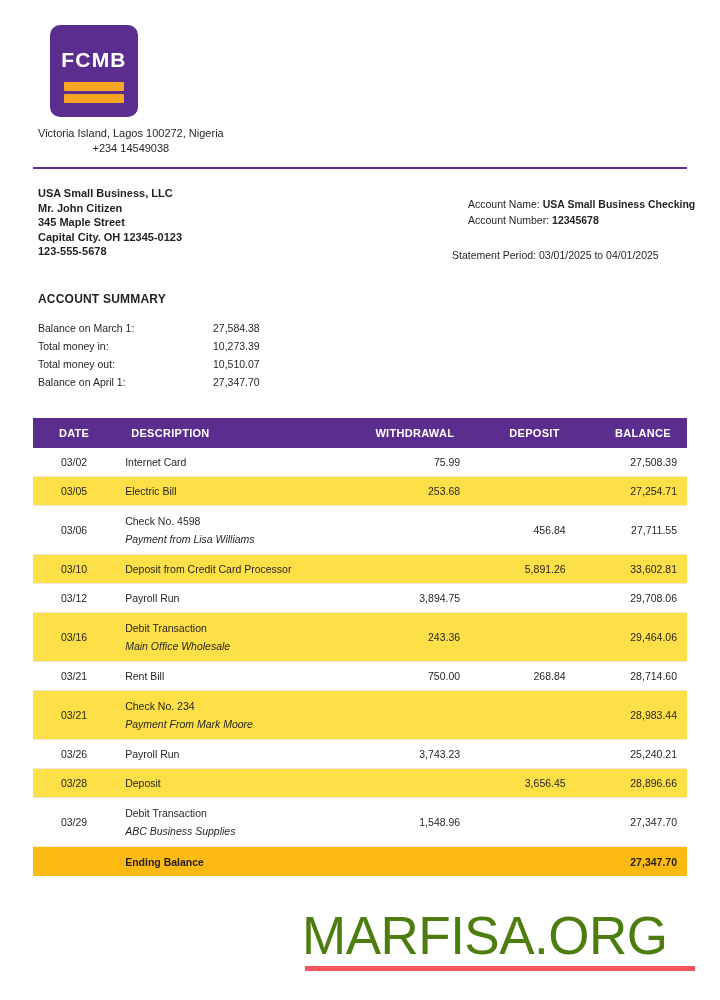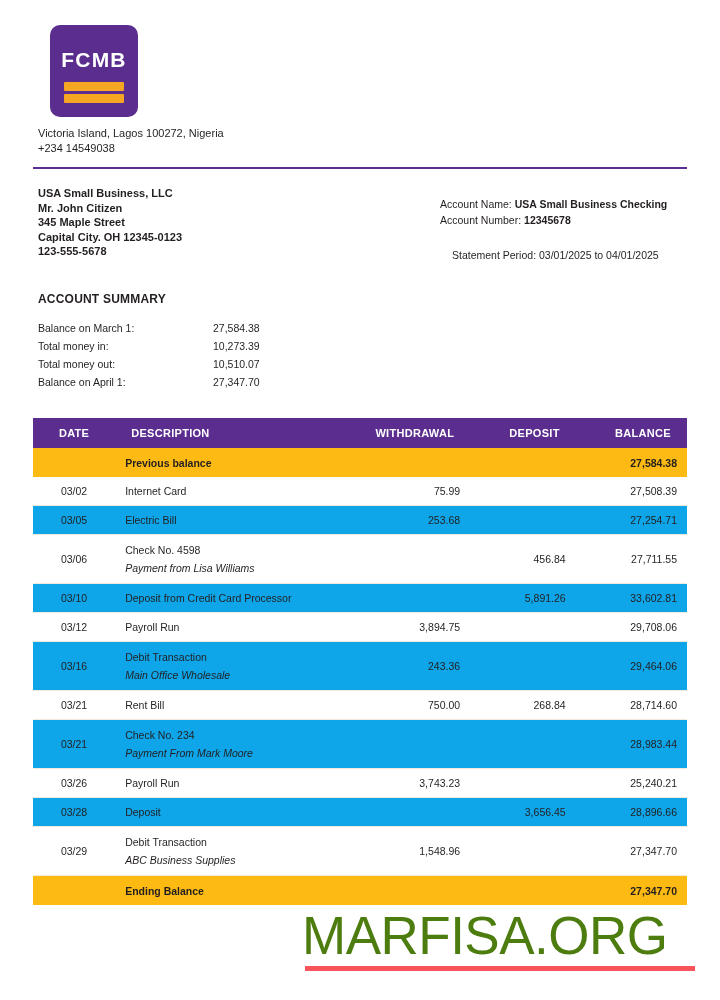--- a/index.html
+++ b/index.html
@@ -62,20 +62,21 @@
   }
 
   
   .bank-address {
     position: absolute;
     left: 38px;
     top: 126px;
     font-size: 11px;
     line-height: 15px;
     color: #231f20;
+    text-align: center;
   }
 
   .divider {
     position: absolute;
     left: 33px;
     top: 167px;
     width: 654px;
     height: 2px;
     background: #5b2d8e;
   }
@@ -87,21 +88,21 @@
     top: 186px;
     font-size: 11px;
     line-height: 14.5px;
     font-weight: bold;
     color: #231f20;
   }
 
   
   .acct-info {
     position: absolute;
-    left: 440px;
+    left: 468px;
     top: 196px;
     font-size: 10.5px;
     line-height: 16px;
     color: #231f20;
   }
   .acct-info .val {
     font-weight: bold;
   }
   .acct-period {
     position: absolute;
@@ -167,21 +168,21 @@
     border-bottom: 1px solid #f0e9dc;
     line-height: 14px;
   }
   .txn td.c-date { text-align: center; }
   .txn td.c-desc { text-align: left; }
   .txn td.c-wd,
   .txn td.c-dep,
   .txn td.c-bal { text-align: right; }
 
   .row-white { background: #ffffff; }
-  .row-cream { background: #0ea5e9; margin-top: 14px; }
+  .row-cream { background: #fde047; margin-top: 14px; }
 
   .row-single td { height: 28px; }
   .row-double td { height: 48px; }
 
   .row-accent td {
     background: #fcba12;
     font-weight: bold;
     height: 29px;
     border-bottom: none;
   }
@@ -283,27 +284,20 @@
       <tr>
         <th class="c-date">DATE</th>
         <th class="c-desc">DESCRIPTION</th>
         <th class="c-wd">WITHDRAWAL</th>
         <th class="c-dep">DEPOSIT</th>
         <th class="c-bal">BALANCE</th>
       </tr>
     </thead>
     <tbody>
 
-      <tr class="row-accent">
-        <td class="c-date"></td>
-        <td class="c-desc">Previous balance</td>
-        <td class="c-wd"></td>
-        <td class="c-dep"></td>
-        <td class="c-bal">27,584.38</td>
-      </tr>
 
       <tr class="row-white row-single">
         <td class="c-date">03/02</td>
         <td class="c-desc">
           <span class="desc-main">Internet Card</span>
         </td>
         <td class="c-wd">75.99</td>
         <td class="c-dep"></td>
         <td class="c-bal">27,508.39</td>
       </tr>

